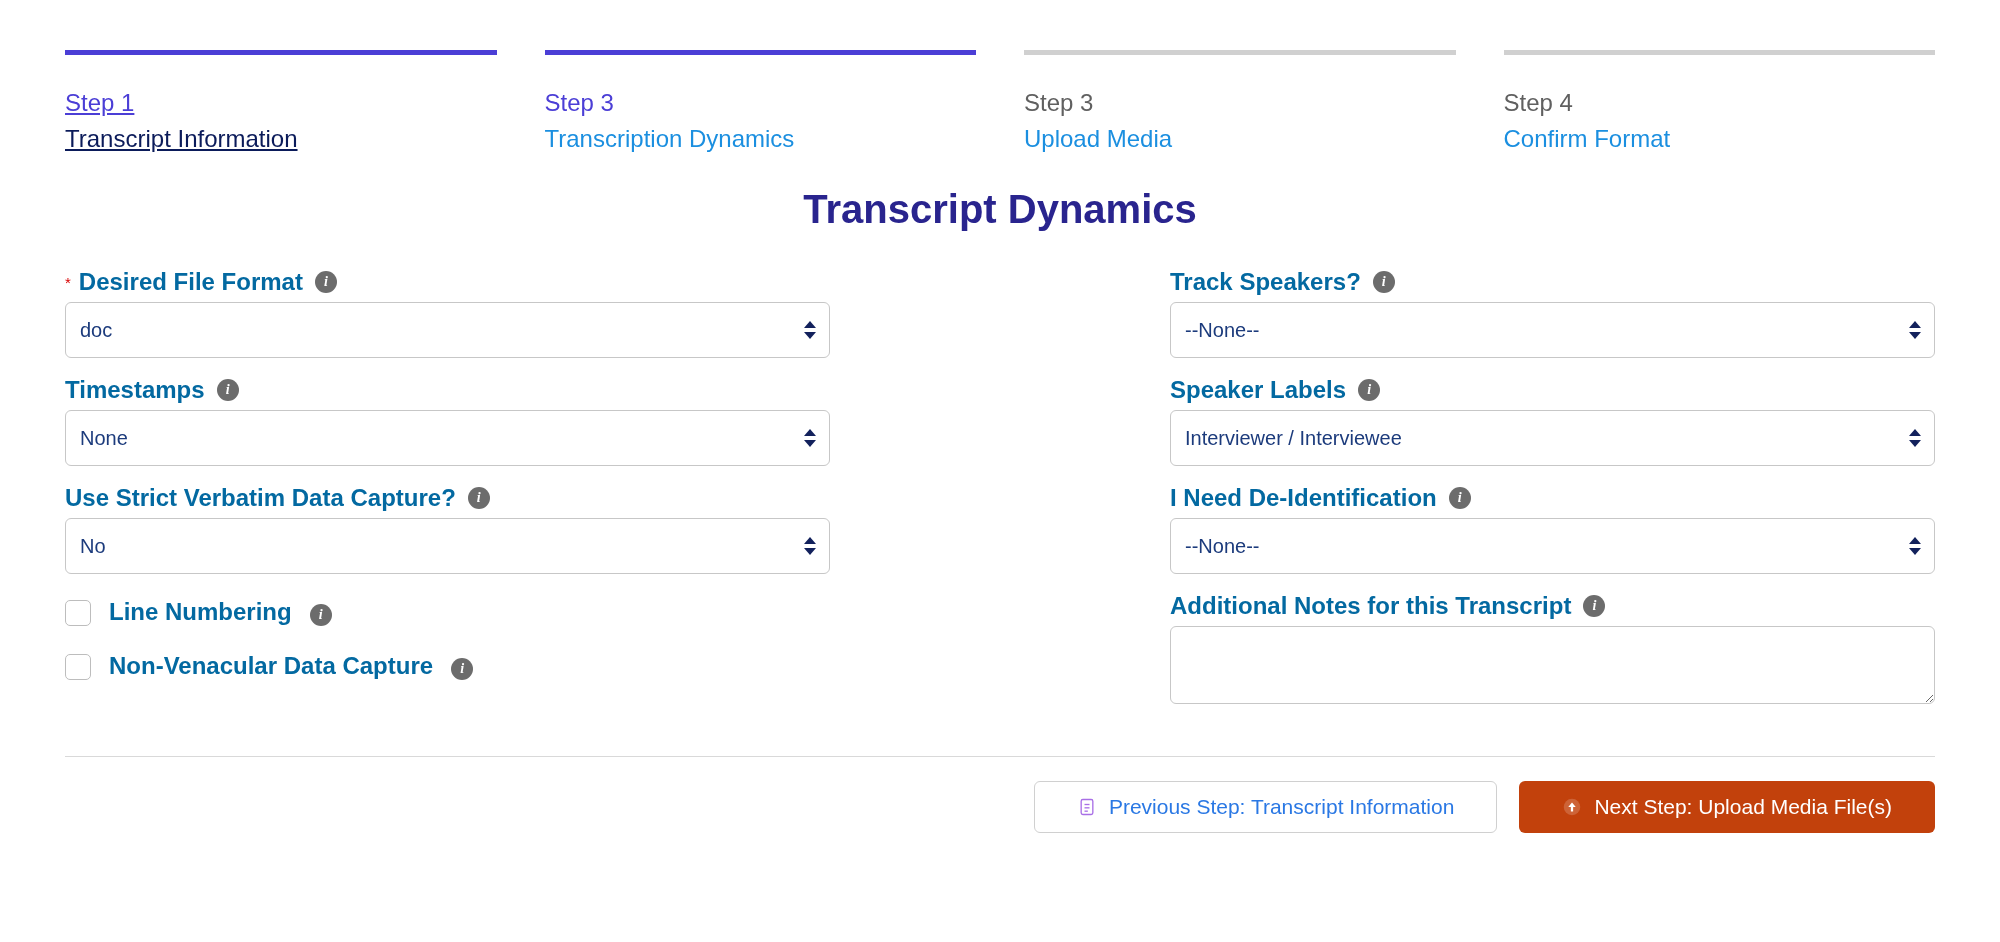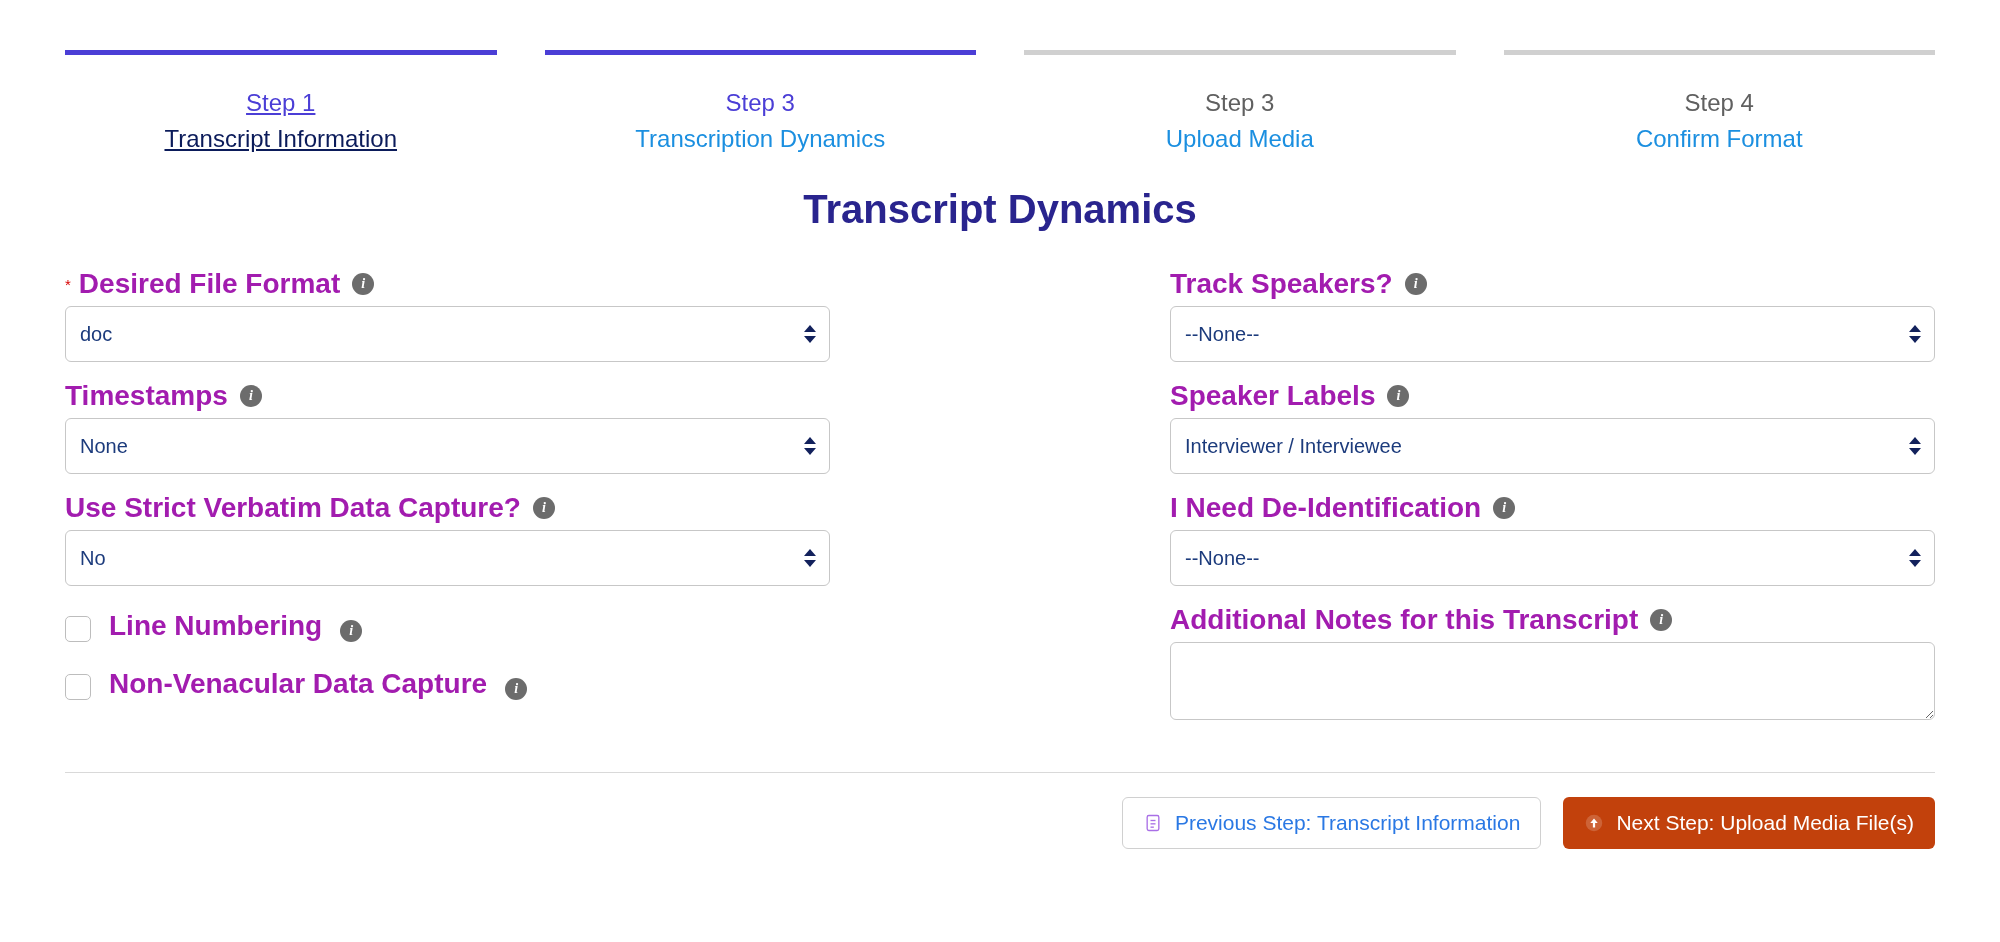--- a/index.html
+++ b/index.html
@@ -11,21 +11,20 @@
     padding: 0 65px;
   }
   .stepper {
     display: flex;
     gap: 48px;
     margin-top: 50px;
     margin-bottom: 30px;
   }
   .step {
     flex: 1;
-    text-align: center;
   }
   .step-bar {
     height: 5px;
     background: #d0d0d0;
     margin-bottom: 30px;
   }
   .step.active .step-bar,
   .step.current .step-bar {
     background: #4b3ed6;
   }
@@ -77,23 +76,23 @@
     align-items: center;
     gap: 12px;
     margin-bottom: 6px;
   }
   .req {
     color: #d80000;
     font-size: 15px;
     margin-right: -4px;
   }
   .field-label {
-    font-size: 28px;
+    font-size: 24px;
     font-weight: 600;
-    color: #a21caf;
+    color: #0369a1;
   }
   .info-icon {
     width: 22px;
     height: 22px;
     border-radius: 50%;
     background: #6c6c6c;
     color: #fff;
     display: inline-flex;
     align-items: center;
     justify-content: center;
@@ -182,21 +181,21 @@
     display: flex;
     justify-content: flex-end;
     gap: 22px;
     padding: 24px 0 40px 0;
   }
   .btn {
     display: inline-flex;
     align-items: center;
     gap: 12px;
     height: 52px;
-    padding: 0 20px;
+    padding: 0 42px;
     border-radius: 6px;
     font-size: 21px;
     cursor: pointer;
     border: 1px solid transparent;
   }
   .btn-secondary {
     background: #fff;
     border-color: #d0d0d0;
     color: #2a78e4;
   }

